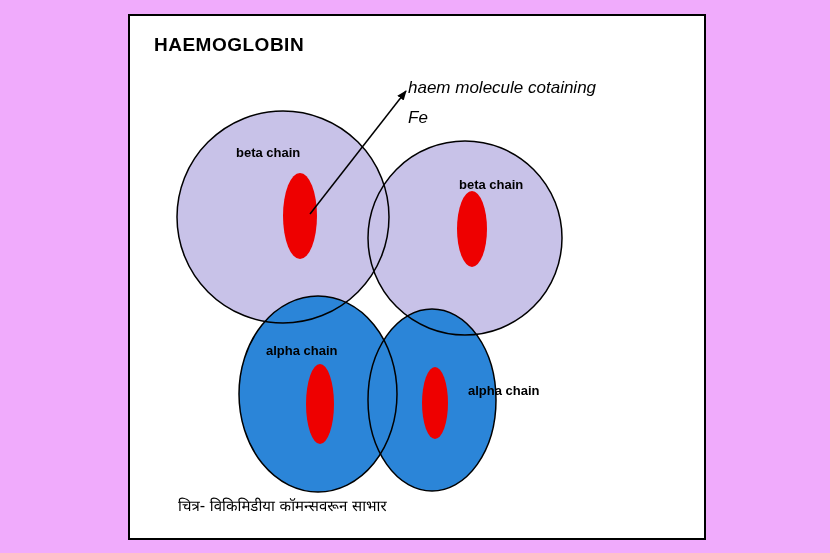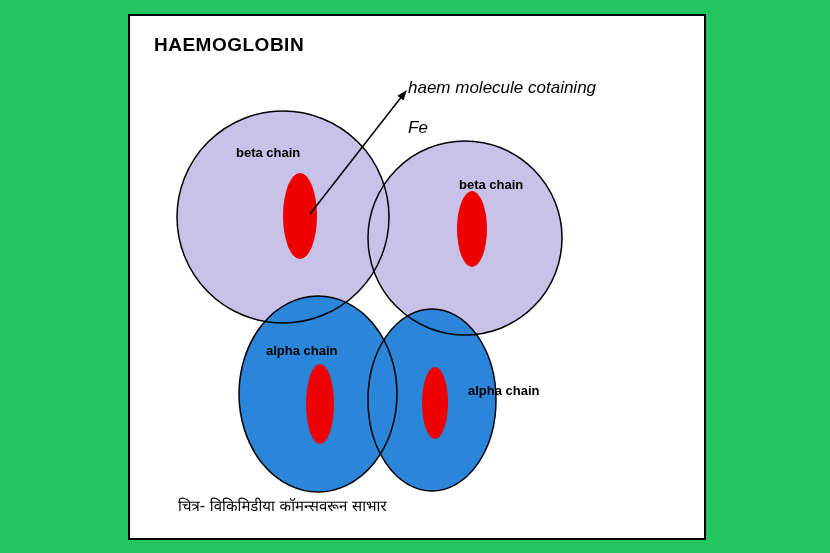--- a/index.html
+++ b/index.html
@@ -1,19 +1,19 @@
 <!DOCTYPE html>
 <html><head>
 <meta charset="utf-8">
 <style>
   html,body{margin:0;padding:0;background:#ffffff;}
   .page{
     position:relative;
     width:830px;height:553px;
-    background:#22c55e;
+    background:#f0abfc;
     font-family:"Liberation Sans", sans-serif;
     overflow:hidden;
   }
   .frame{
     position:absolute;
     left:128px;top:14px;
     width:574px;height:522px;
     border:2px solid #000;
     background:#ffffff;
   }
@@ -37,21 +37,21 @@
     font-size:13px;font-weight:bold;
   }
   .beta-left-label{left:236px;top:146px;}
   .beta-right-label{left:459px;top:178px;}
   .alpha-left-label{left:266px;top:344px;}
   .alpha-right-label{left:468px;top:384px;}
   .annotation{
     left:408px;top:78px;
     font-size:17px;font-weight:normal;font-style:italic;
   }
-  .annotation .line2{margin-top:20px;}
+  .annotation .line2{margin-top:10px;}
   .caption{
     left:178px;top:498px;
     font-size:15px;
     font-family:"DejaVu Sans","Liberation Sans",sans-serif;
   }
 </style>
 </head>
 <body>
 
 <div class="page">

